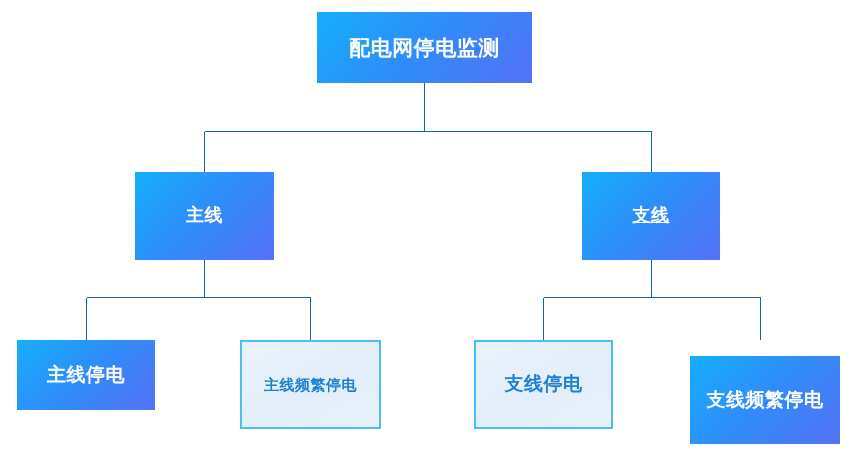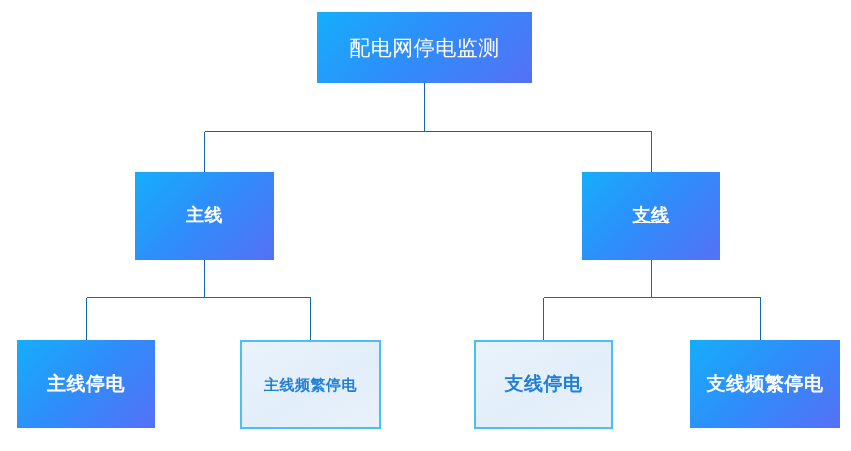--- a/index.html
+++ b/index.html
@@ -52,21 +52,21 @@
     background: linear-gradient(150deg, #eaf3fc 0%, #e2eefa 55%, #e9f2fb 100%);
     border: 2px solid #4bbdf7;
   }
   
   #node-root {
     left: 317px;
     top: 12px;
     width: 215px;
     height: 71px;
     font-size: 21px;
-    font-weight: normal;
+    font-weight: bold;
   }
   
   #node-mainline {
     left: 135px;
     top: 172px;
     width: 139px;
     height: 88px;
     font-size: 18px;
     font-weight: bold;
   }
@@ -77,21 +77,21 @@
     height: 88px;
     font-size: 18px;
     font-weight: bold;
     text-decoration: underline;
   }
   
   #node-mainline-outage {
     left: 17px;
     top: 340px;
     width: 138px;
-    height: 88px;
+    height: 70px;
     font-size: 19px;
     font-weight: bold;
   }
   #node-mainline-frequent-outage {
     left: 240px;
     top: 340px;
     width: 141px;
     height: 89px;
     font-size: 15px;
     font-weight: bold;
@@ -99,21 +99,21 @@
   #node-branchline-outage {
     left: 474px;
     top: 340px;
     width: 139px;
     height: 89px;
     font-size: 19px;
     font-weight: bold;
   }
   #node-branchline-frequent-outage {
     left: 690px;
-    top: 340px;
+    top: 356px;
     width: 150px;
     height: 88px;
     font-size: 19px;
     font-weight: bold;
   }
 </style>
 </head>
 <body>
 
 <div id="diagram">

